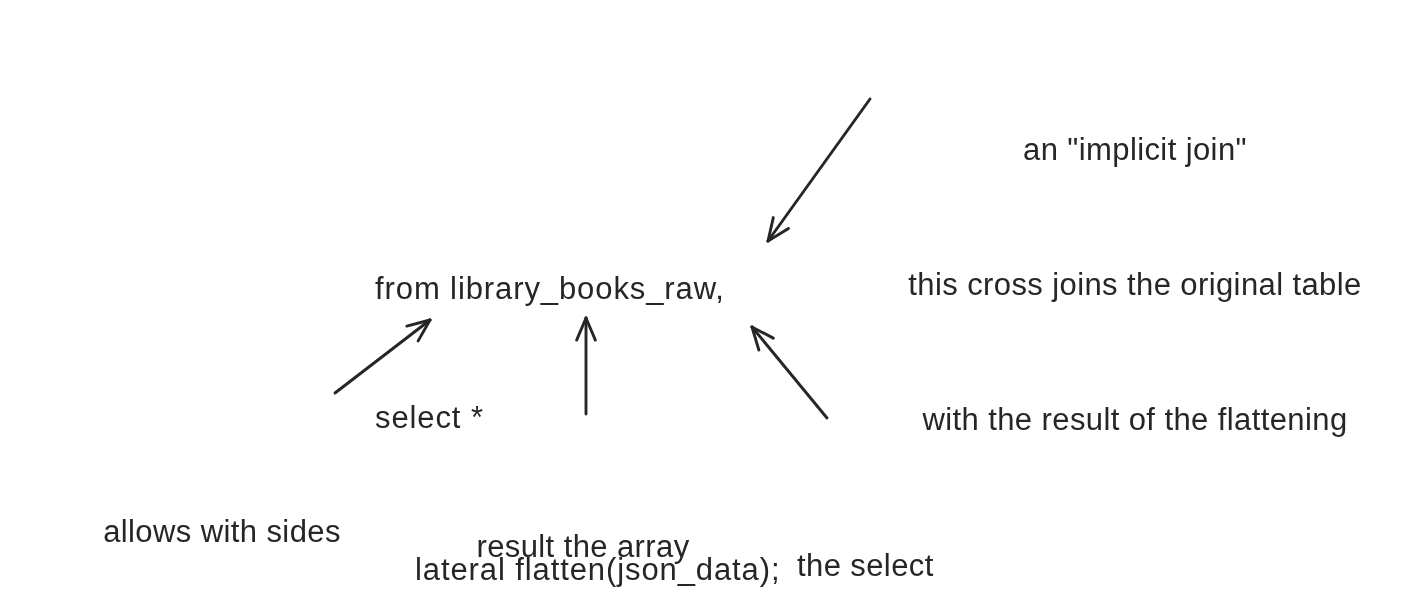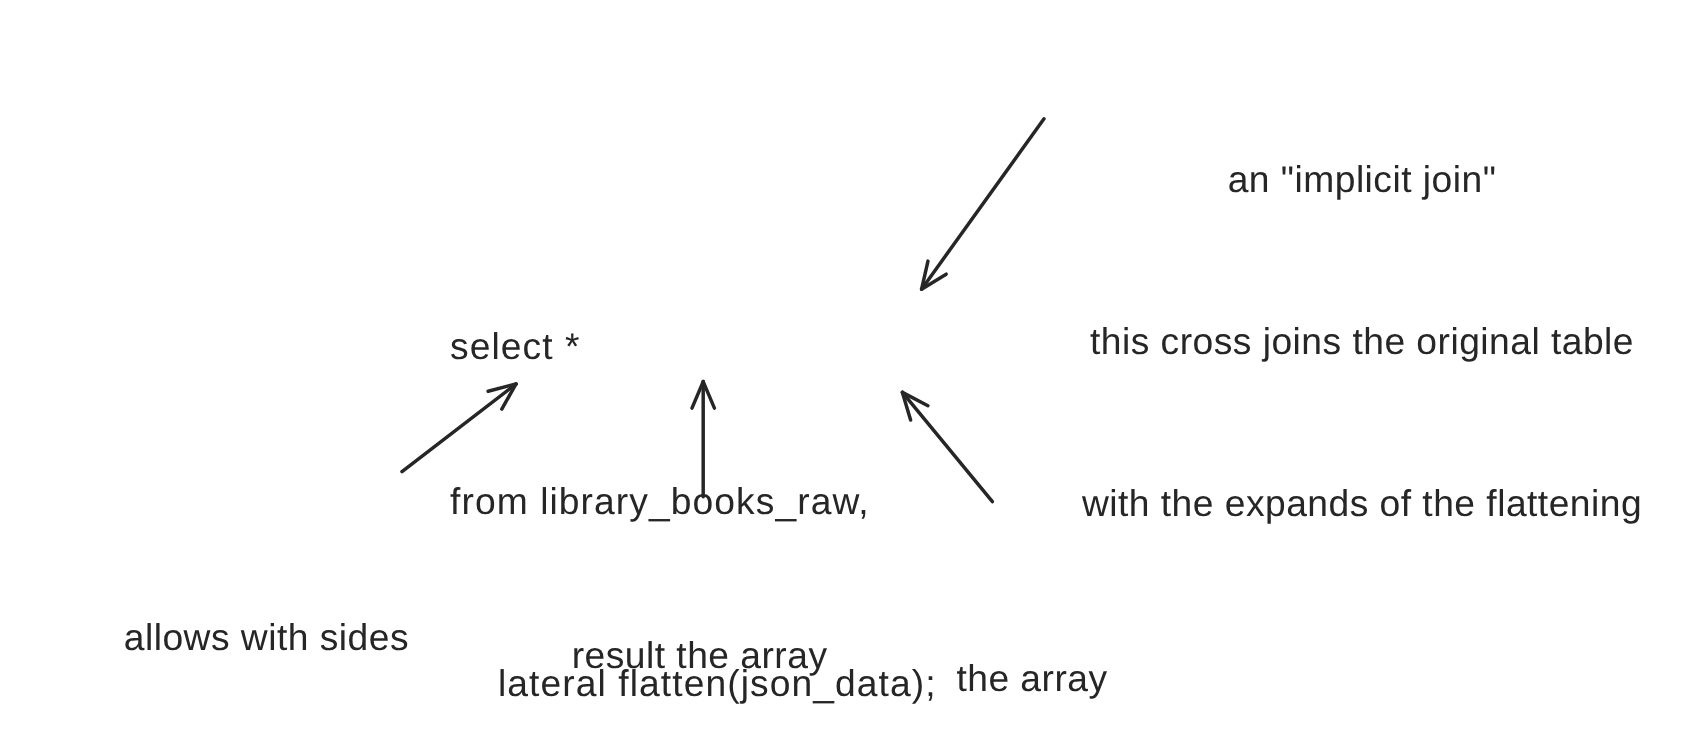--- a/index.html
+++ b/index.html
@@ -108,42 +108,42 @@
         <line x1="586" y1="318" x2="576.6539597845924" y2="340.10546385606926" stroke="#262626" stroke-width="2.9" stroke-linecap="round"></line>
       </g>
       <g>
         <line x1="827" y1="418" x2="752" y2="327" stroke="#262626" stroke-width="2.9" stroke-linecap="round"></line>
         <line x1="752" y1="327" x2="773.2713759877978" y2="338.1143404476262" stroke="#262626" stroke-width="2.9" stroke-linecap="round"></line>
         <line x1="752" y1="327" x2="758.8469705513093" y2="350.00258668649036" stroke="#262626" stroke-width="2.9" stroke-linecap="round"></line>
       </g>
     </svg>
 
   <div class="text-block code-block">
+    <span class="line">from library_books_raw,</span>
     <span class="line">select *</span>
-    <span class="line">from library_books_raw,</span>
     <span class="line">lateral flatten(json_data);</span>
   </div>
 
   <div class="text-block callout-implicit-join">
     <span class="line">an "implicit join"</span>
     <span class="line">this cross joins the original table</span>
-    <span class="line">with the expands of the flattening</span>
+    <span class="line">with the result of the flattening</span>
   </div>
 
   <div class="text-block callout-lateral">
     <span class="line">allows with sides</span>
     
     
     
   </div>
 
   <div class="text-block callout-flatten">
     <span class="line">result the array</span>
     
     
   </div>
 
   <div class="text-block callout-json-data">
-    <span class="line">the array</span>
+    <span class="line">the select</span>
     
   </div>
 
 </div>
 
 </body></html>

